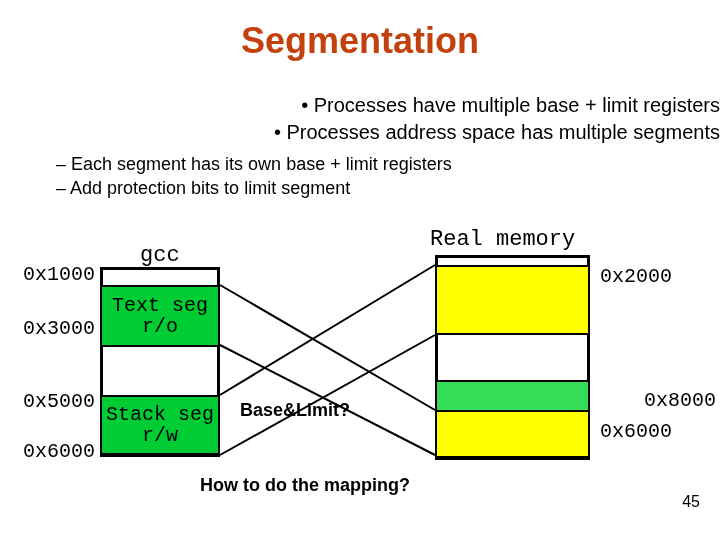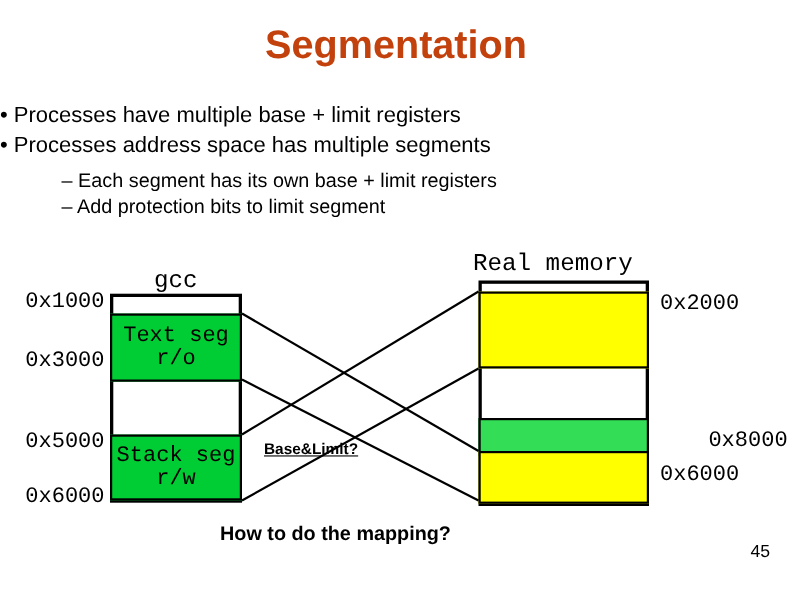--- a/index.html
+++ b/index.html
@@ -14,20 +14,21 @@
   .title {
     font-size: 36px;
     text-align: center;
     margin-top: 20px;
     color: #c2410c;
   }
   .bullets {
     margin-top: 30px;
     font-size: 20px;
     line-height: 1.35;
+    text-align: right;
   }
   .b1 { list-style: none; }
   .b1::before { content: "•  "; }
   .sub {
     margin-top: 6px;
     padding-left: 56px;
     font-size: 18px;
     line-height: 1.35;
   }
   .sub li { list-style: none; }
@@ -133,23 +134,22 @@
     left: 600px;
   }
   .ar1 { top: 20px; }
   .ar2 { top: 144px; margin-left: 44px; }
   .ar3 { top: 175px; }
 
   .baselimit {
     position: absolute;
     left: 240px;
     top: 155px;
-    font-size: 14px;
+    font-size: 18px;
     font-weight: bold;
-    text-decoration: underline;
   }
   .howto {
     position: absolute;
     left: 200px;
     top: 230px;
     font-size: 18px;
     font-weight: bold;
   }
   .pagenum {
     position: absolute;

